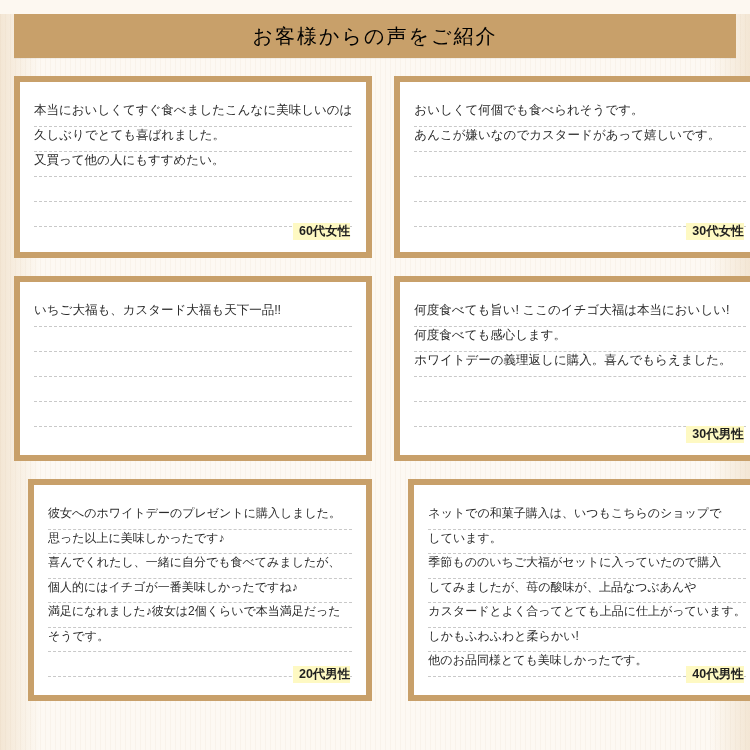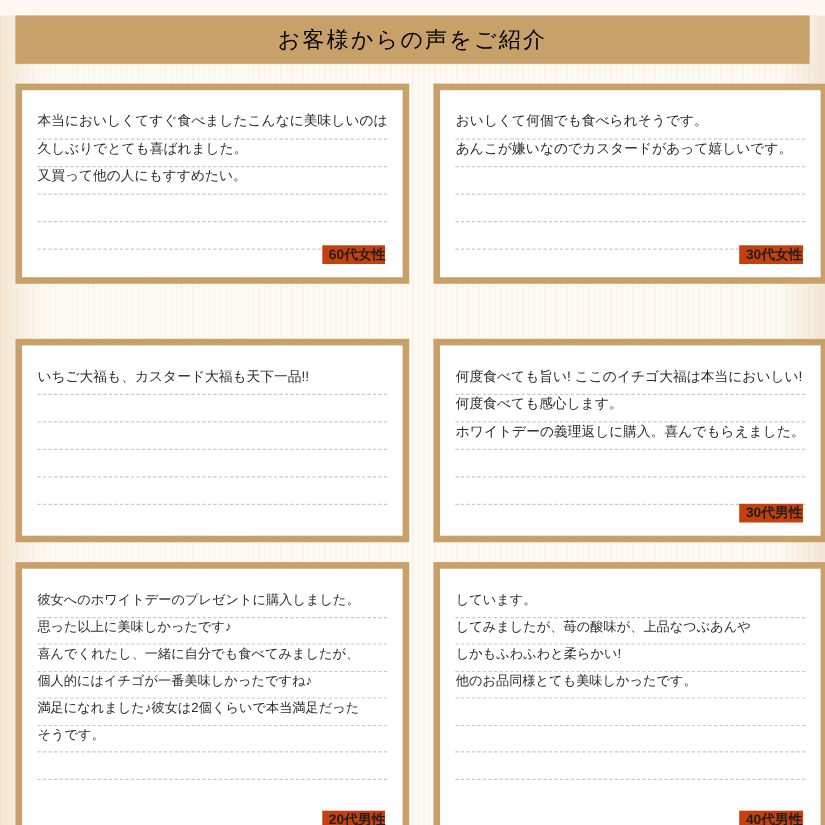--- a/index.html
+++ b/index.html
@@ -56,22 +56,22 @@
   .card {
     position: relative;
     background: #ffffff;
     border: 6px solid #c8a06a;
     box-sizing: border-box;
     padding: 16px 14px 10px 14px;
     display: flex;
     flex-direction: column;
   }
   .card.r1 { height: 182px; }
-  .card.r2 { height: 185px; margin-top: 32px; }
-  .card.r3 { height: 261px; }
+  .card.r2 { height: 185px; }
+  .card.r3 { height: 222px; margin-left: 14px; }
 
   .lines {
     position: absolute;
     left: 14px;
     right: 14px;
     top: 20px;
     bottom: 10px;
     pointer-events: none;
   }
   .lines .ln {
@@ -97,21 +97,21 @@
   .card.r3 .body-text .row { height: 24.5px; }
 
   .attr {
     position: absolute;
     right: 16px;
     bottom: 12px;
     z-index: 3;
     font-size: 12.5px;
     font-weight: 700;
     color: #1f1f1f;
-    background: #c2410c;
+    background: #fef9c3;
     padding-left: 6px;
   }
 </style>
 </head>
 <body>
 
 <div class="page">
 
   <div class="title-bar">
     <span class="title">お客様からの声をご紹介</span>
@@ -204,22 +204,25 @@
       <div class="lines">
         <div class="ln" style="top:24px"></div>
         <div class="ln" style="top:48px"></div>
         <div class="ln" style="top:73px"></div>
         <div class="ln" style="top:97px"></div>
         <div class="ln" style="top:122px"></div>
         <div class="ln" style="top:146px"></div>
         <div class="ln" style="top:171px"></div>
       </div>
       <div class="body-text">
+        <span class="row">ネットでの和菓子購入は、いつもこちらのショップで</span>
         <span class="row">しています。</span>
+        <span class="row">季節もののいちご大福がセットに入っていたので購入</span>
         <span class="row">してみましたが、苺の酸味が、上品なつぶあんや</span>
+        <span class="row">カスタードとよく合ってとても上品に仕上がっています。</span>
         <span class="row">しかもふわふわと柔らかい!</span>
         <span class="row">他のお品同様とても美味しかったです。</span>
       </div>
       <div class="attr">40代男性</div>
     </div>
 
   </div>
 </div>
 
 </body></html>

